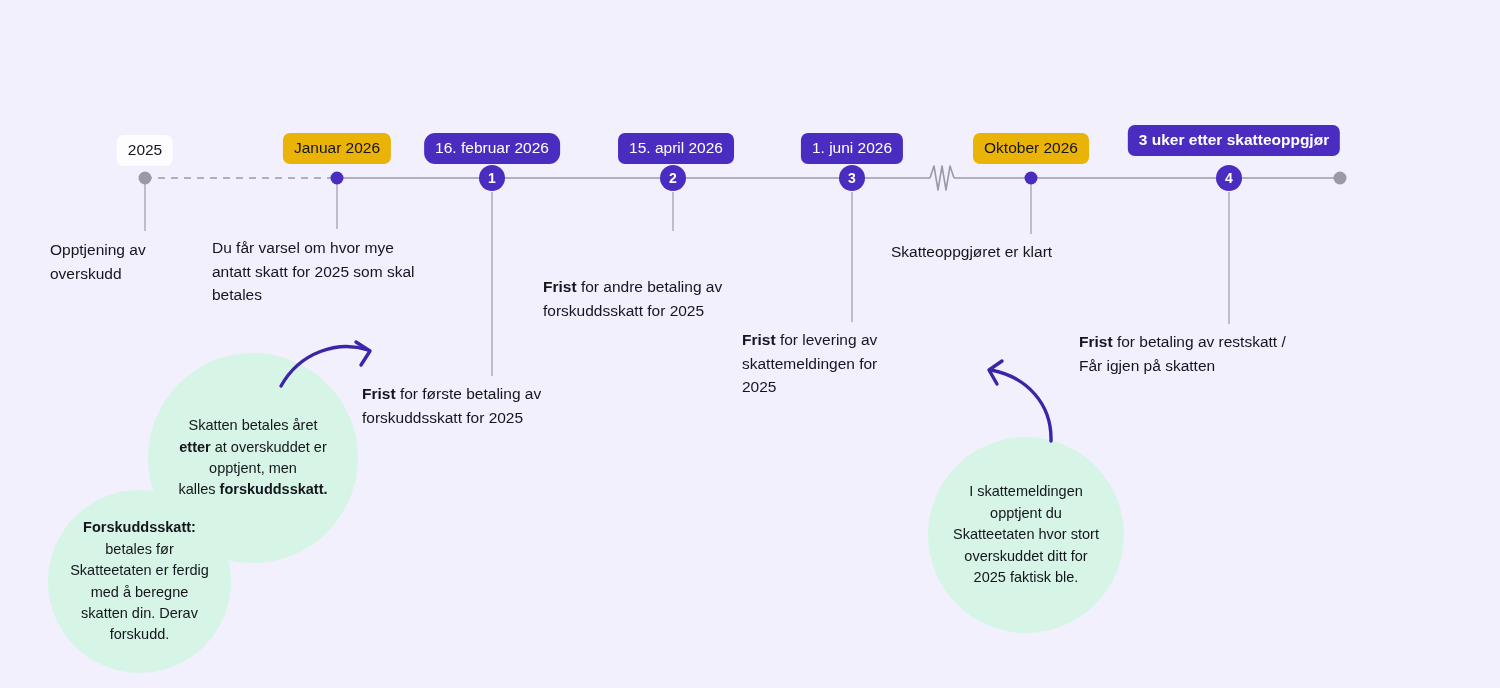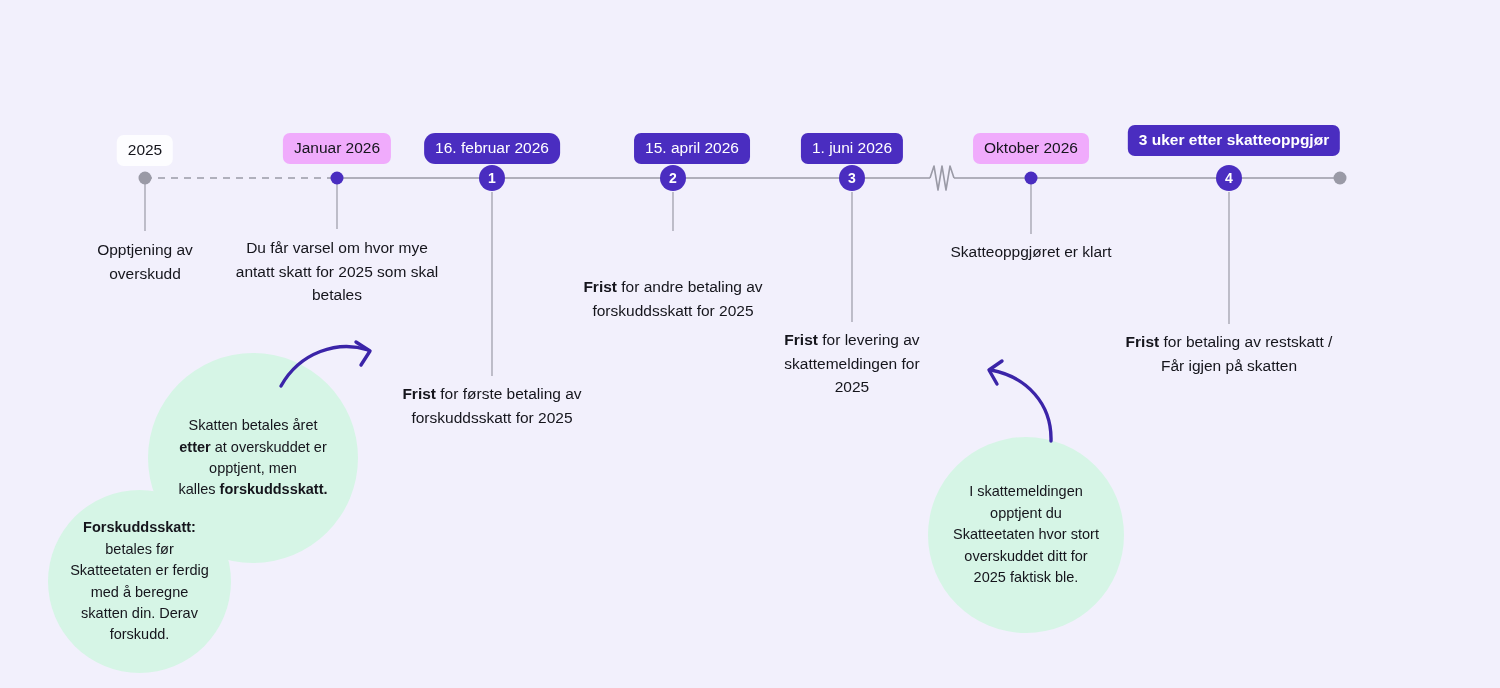--- a/index.html
+++ b/index.html
@@ -40,21 +40,21 @@
   .chip {
     position:absolute;
     transform:translateX(-50%);
     white-space:nowrap;
     border-radius:7px;
     font-size:15.5px;
     line-height:1;
     padding:7px 11px 8px;
   }
   .chip.white  { background:#FDFDFF; color:#15151c; }
-  .chip.light  { background:#f0abfc; color:#15151c; }
+  .chip.light  { background:#eab308; color:#15151c; }
   .chip.solid  { background:#4A2DC0; color:#ffffff; }
 
   
   .dot {
     position:absolute;
     width:13px; height:13px; border-radius:50%;
     transform:translate(-50%,-50%);
   }
   .dot.grey   { background:#9a9aa6; }
   .dot.purple { background:#4A2DC0; }
@@ -64,21 +64,20 @@
     background:#4A2DC0; color:#fff;
     font-size:14px; font-weight:600;
     display:flex; align-items:center; justify-content:center;
     transform:translate(-50%,-50%);
   }
 
   
   .cap {
     position:absolute;
     transform:translateX(-50%);
-    text-align:center;
     font-size:15.5px;
     line-height:1.52;
     color:#15151c;
     white-space:pre-line;
   }
   .cap b { font-weight:700; }
 </style>
 </head>
 <body>
 
@@ -138,21 +137,21 @@
 
     <g>
       <path d="M 1051,441 C 1052,404 1027,377 991,370" fill="none" stroke="#3B24A8" stroke-width="3.4" stroke-linecap="round"></path>
       <path d="M 1002,361 L 989,370 L 997,384" fill="none" stroke="#3B24A8" stroke-width="3.4" stroke-linecap="round" stroke-linejoin="round"></path>
     </g>
   </svg>
 
   <div class="chip white" style="left:145px;  top:135px;">2025</div>
   <div class="chip light" style="left:337px;  top:133px;">Januar 2026</div>
   <div class="chip solid" style="left:492px;  top:133px;border-radius:11px;">16. februar 2026</div>
-  <div class="chip solid" style="left:676px;  top:133px;margin-left:16px;">15. april 2026</div>
+  <div class="chip solid" style="left:676px;  top:133px;">15. april 2026</div>
   <div class="chip solid" style="left:852px;  top:133px;">1. juni 2026</div>
   <div class="chip light" style="left:1031px; top:133px;">Oktober 2026</div>
   <div class="chip solid" style="left:1234px; top:125px;font-weight:bold;">3 uker etter skatteoppgjør</div>
 
   <div class="dot grey" style="left:145px;  top:178px;"></div>
   <div class="dot purple" style="left:337px;  top:178px;"></div>
   <div class="num" style="left:492px;  top:178px;">1</div>
   <div class="num" style="left:673px;  top:178px;">2</div>
   <div class="num" style="left:852px;  top:178px;">3</div>
   <div class="dot purple" style="left:1031px; top:178px;"></div>

